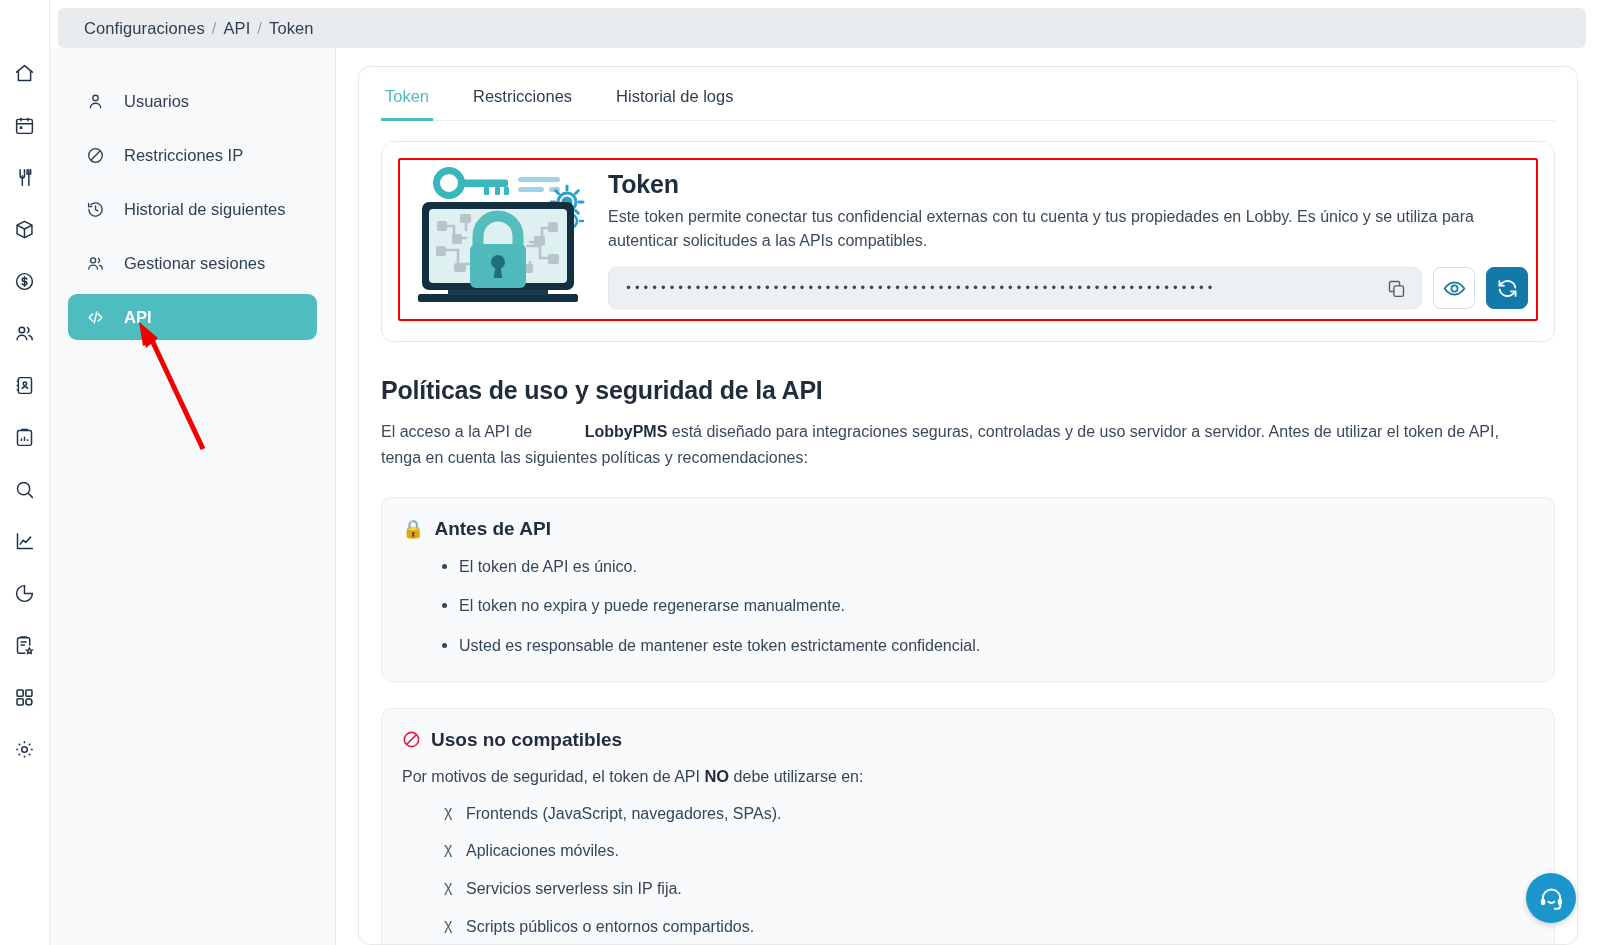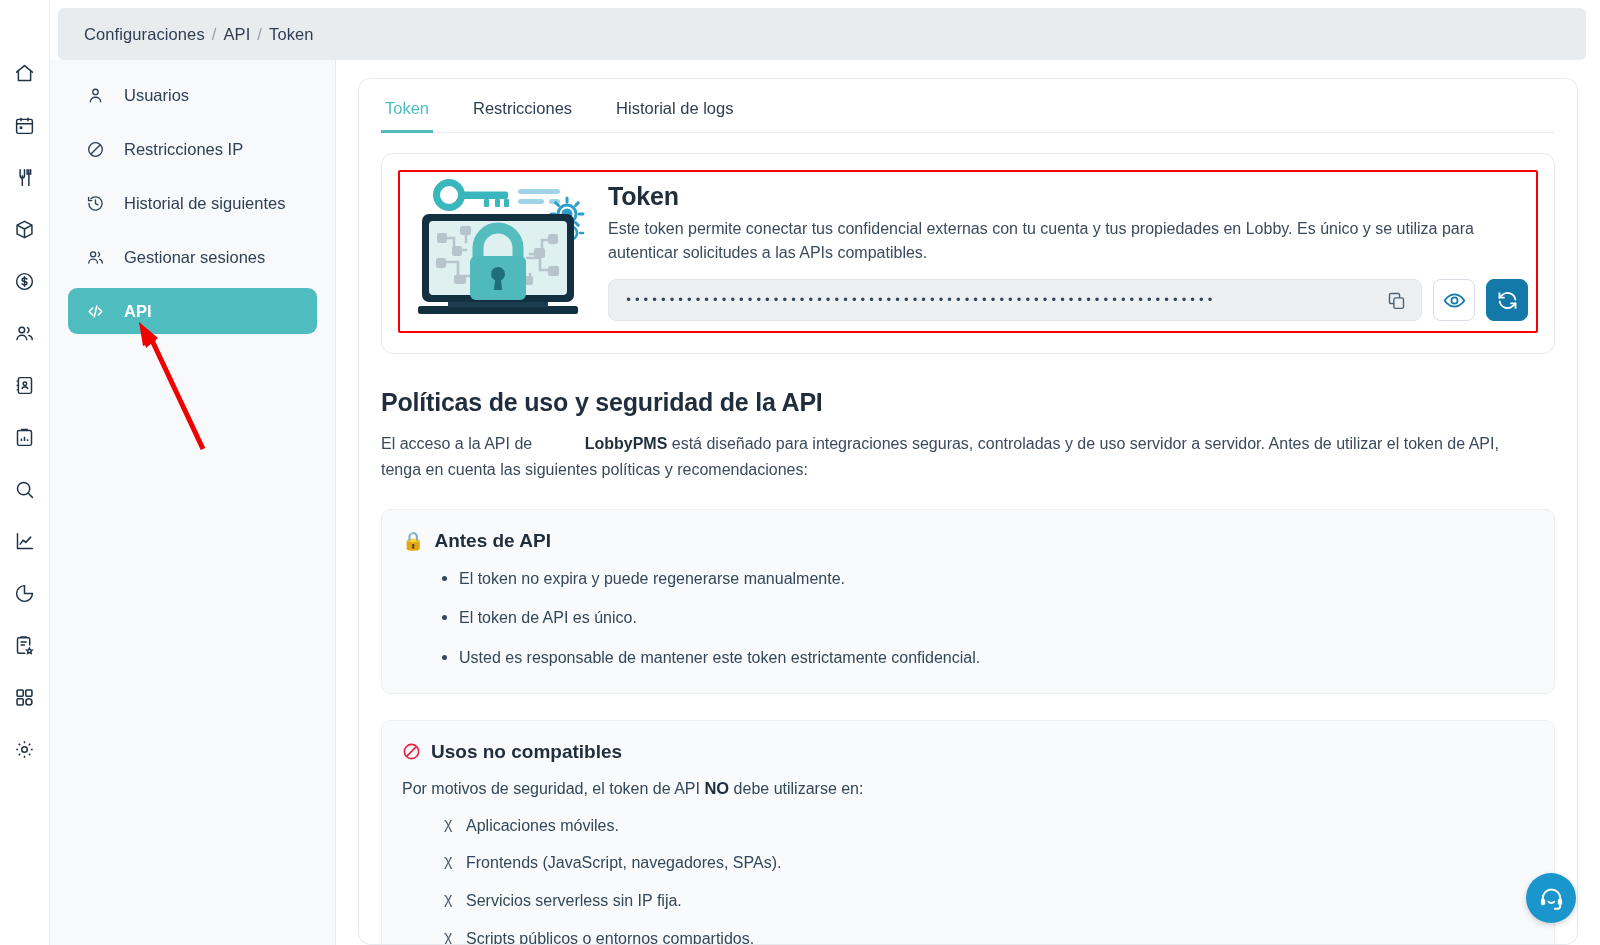--- a/index.html
+++ b/index.html
@@ -27,41 +27,41 @@
     color: #1f3349;
     cursor: pointer;
   }
   .rail-item svg { width: 21px; height: 21px; display:block; }
 
   
   .content-wrap { flex: 1; height: 945px; position: relative; background:#ffffff; display:flex; flex-direction:column; }
 
   
   .crumb-bar {
-    height: 52px; margin: 8px 14px 0 8px;
+    height: 40px; margin: 8px 14px 0 8px;
     background: #e8ecef;
     border-radius: 6px;
     display: flex; align-items: center;
     padding-left: 26px;
   }
   .crumb {
     font-size: 16.5px; color: #2e3e52; letter-spacing: .1px;
   }
   .crumb .sep { color: #93a0ad; margin: 0 7px; }
   .crumb .seg { cursor: pointer; }
 
   
   .body-split { flex:1; display: flex; min-height: 0; }
 
   
   .sidemenu {
     width: 286px; min-width: 286px;
     background: #f7f9fb;
     border-right: 1px solid #e6eaee;
-    padding-top: 12px;
+    padding-top: 30px;
     position: relative;
   }
   .menu-item {
     display: flex; align-items: center;
     height: 46px;
     margin: 0 18px 8px 18px;
     padding-left: 18px;
     border-radius: 9px;
     color: #2e4156;
     font-size: 16.5px;
@@ -497,40 +497,40 @@
 
           <div class="pol-h1">Políticas de uso y seguridad de la API</div>
           <div class="pol-intro"><span>El acceso a la API de </span><b>LobbyPMS</b><span> está diseñado para integraciones seguras, controladas y de uso servidor a servidor. Antes de utilizar el token de API, tenga en cuenta las siguientes políticas y recomendaciones:</span></div>
 
           <div class="sec-card">
             <div class="sec-head">
               <span class="emoji">🔒</span>
               <span>Antes de API</span>
             </div>
             <ul class="dotlist">
+              <li>El token de API es único.</li>
               <li>El token no expira y puede regenerarse manualmente.</li>
-              <li>El token de API es único.</li>
               <li>Usted es responsable de mantener este token estrictamente confidencial.</li>
             </ul>
           </div>
 
           <div class="sec-card">
             <div class="sec-head">
               <span>
                 <svg class="ban-ico" viewBox="0 0 24 24" fill="none" stroke="currentColor" stroke-width="2">
                     <circle cx="12" cy="12" r="9"></circle>
                     <path d="M5.6 18.4 18.4 5.6"></path>
                   </svg>
               </span>
               <span>Usos no compatibles</span>
             </div>
             <div class="sub-intro"><span>Por motivos de seguridad, el token de API </span><b>NO</b><span> debe utilizarse en:</span></div>
             <ul class="xlist">
+              <li>Frontends (JavaScript, navegadores, SPAs).</li>
               <li>Aplicaciones móviles.</li>
-              <li>Frontends (JavaScript, navegadores, SPAs).</li>
               <li>Servicios serverless sin IP fija.</li>
               <li>Scripts públicos o entornos compartidos.</li>
 
             </ul>
           </div>
 
         </div>
       </div>
     </div>
 

